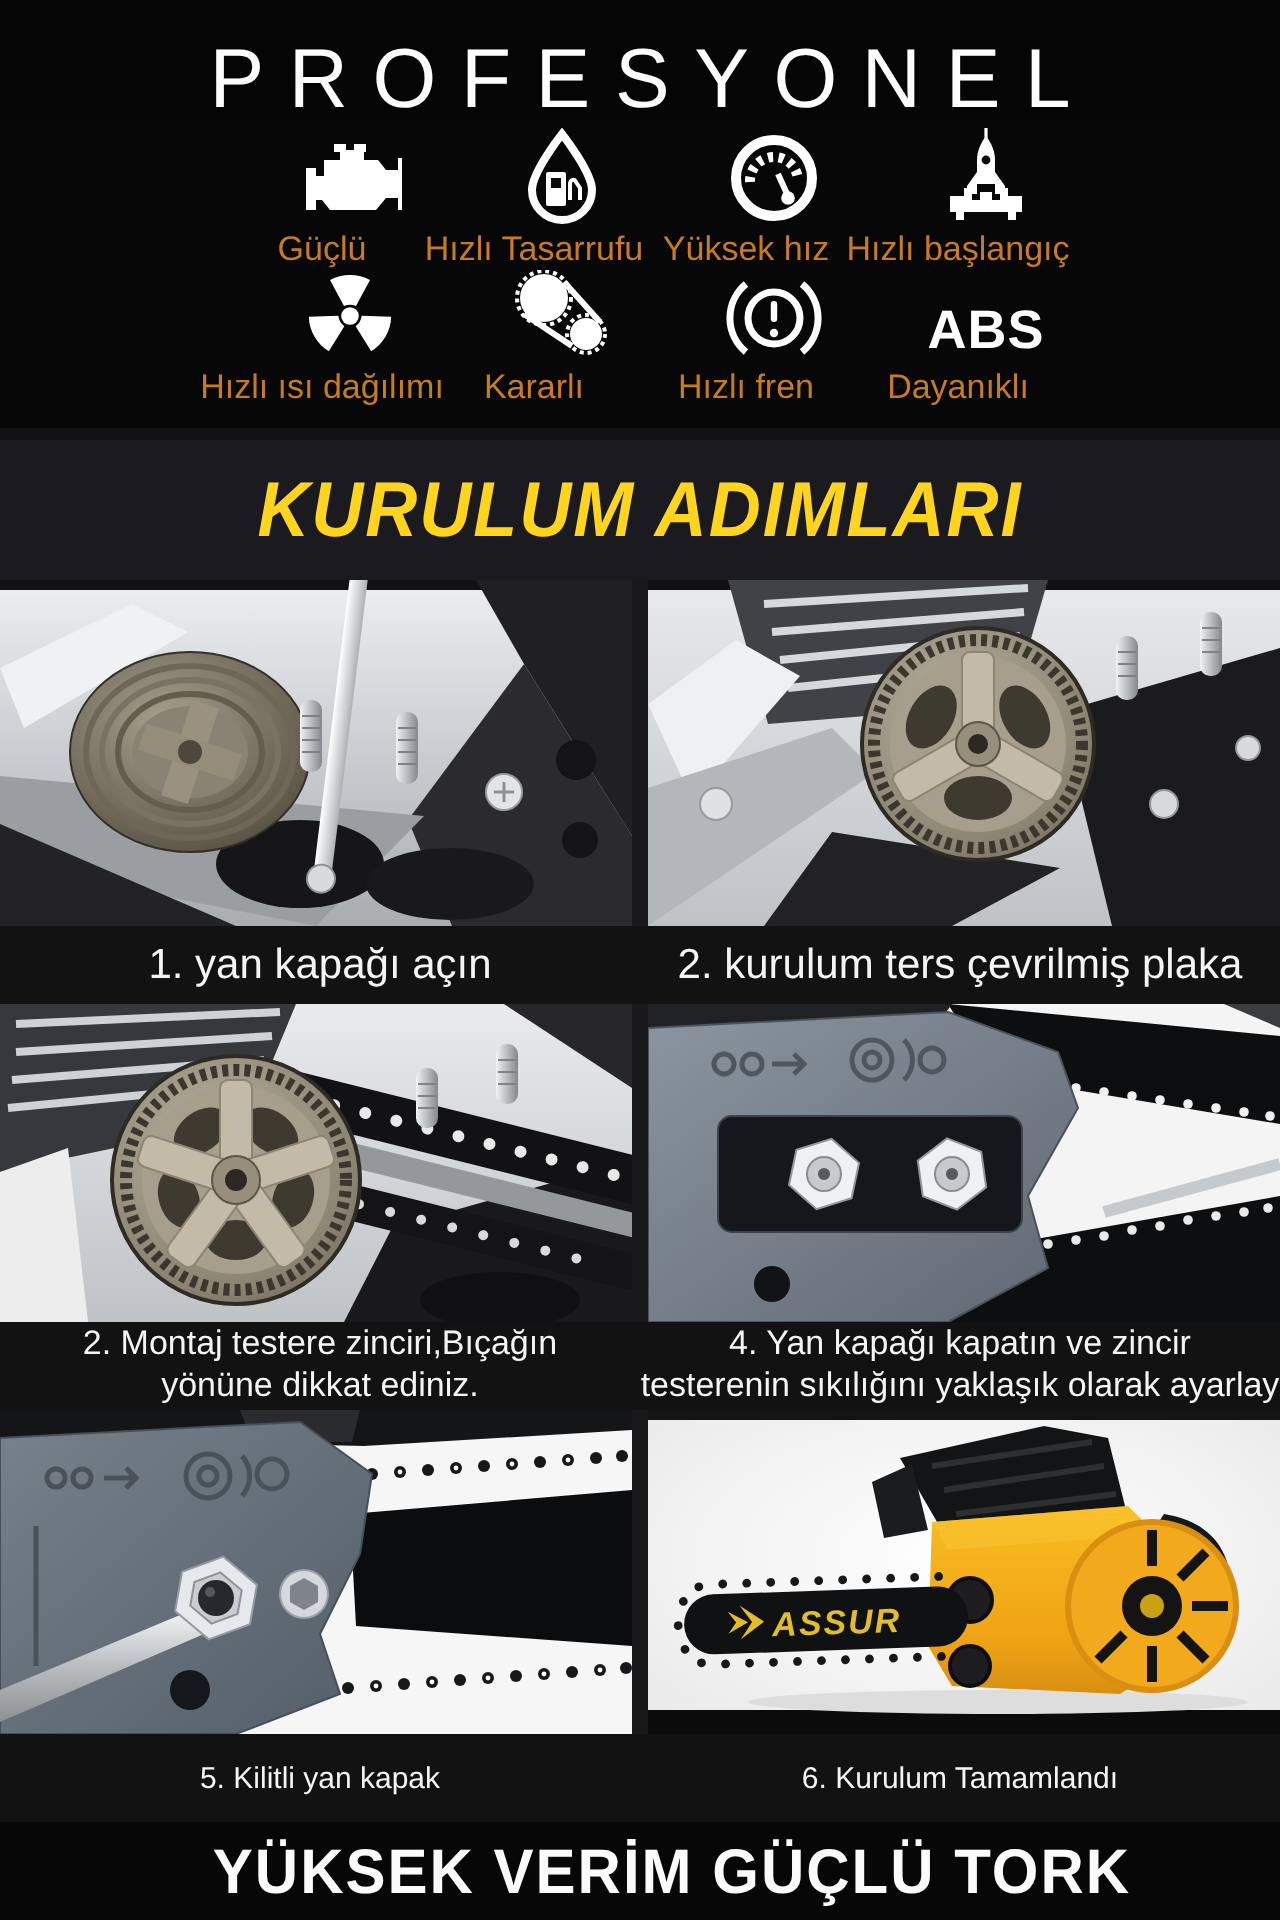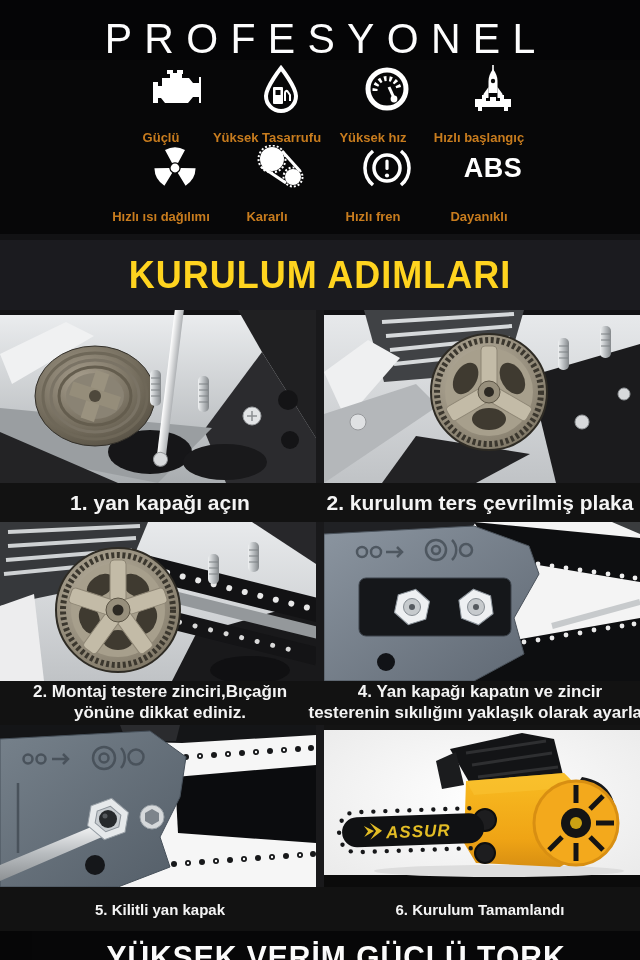--- a/index.html
+++ b/index.html
@@ -6,34 +6,34 @@
   .page{position:relative;width:640px;height:960px;background:#060607;overflow:hidden;
         font-family:"Liberation Sans",sans-serif;color:#fff;}
   
   .hdr{height:60px;display:flex;align-items:flex-end;justify-content:center;background:#050506;}
   .hdr-title{font-size:41px;font-weight:400;letter-spacing:.30em;color:#fdfdfd;
              padding-left:.30em;line-height:1;transform:scaleY(1.02);}
   
   .features{background:#070708;padding:6px 0 10px;}
   .feat-row{display:flex;justify-content:center;}
   .feat{width:106px;display:flex;flex-direction:column;align-items:center;}
-  .feat-icon{height:46px;display:flex;align-items:center;justify-content:center;margin-left:28px;}
-  .feat-label{font-size:13px;font-weight:bold;color:#c87c1e;margin-top:18px;white-space:nowrap;}
+  .feat-icon{height:46px;display:flex;align-items:flex-end;justify-content:center;margin-left:28px;}
+  .feat-label{font-size:17px;font-weight:normal;color:#c87c1e;margin-top:3px;white-space:nowrap;}
   .abs-txt{font-size:27px;font-weight:bold;color:#fff;letter-spacing:.5px;}
   
   .band{height:70px;background:#1b1b1f;display:flex;align-items:center;justify-content:center;
-        border-top:6px solid #121214;}
+        border-top:6px solid #121214;font-style:italic;}
   .band-title{font-size:36px;font-weight:800;color:#ffd41f;letter-spacing:1px;transform:scaleY(1.08);}
   
   .prow{display:flex;background:#19191b;}
   .tile{position:relative;background:#222;}
   .gut{width:8px;background:#19191b;}
   .cap-band{display:flex;background:#121212;}
   .cap{width:320px;display:flex;align-items:center;justify-content:center;text-align:center;
-       color:#f4f4f4;font-weight:700;}
+       color:#f4f4f4;font-weight:400;}
   .cap-1{height:39px;font-size:21px;}
   .cap-2{height:44px;font-size:17px;line-height:1.22;white-space:pre-line;overflow:visible;}
   .cap-2 .cap-text{white-space:pre-line;min-width:0;flex:none;}
   .cap-3{height:44px;font-size:15px;}
   .nowrap{white-space:nowrap;}
   
   .ftr{height:64px;background:#070708;display:flex;flex-direction:column;align-items:center;justify-content:center;margin-left:32px;}
   .ftr-title{font-size:30px;font-weight:800;letter-spacing:1px;color:#fbfbfb;transform:scaleY(1.05);}
   .ftr-rule{width:344px;height:5px;background:#f2f2f2;margin-top:7px;}
   svg{display:block;}
@@ -61,21 +61,21 @@
       </div>
       <div class="feat">
         <div class="feat-icon">
           <svg width="46" height="48" viewBox="0 0 46 48">
             <path d="M23 3C23 3 8 22 8 31a15 15 0 0 0 30 0C38 22 23 3 23 3Z" fill="none" stroke="#fff" stroke-width="4"></path>
             <rect x="15" y="22" width="10" height="17" rx="1" fill="#fff"></rect>
             <rect x="17.5" y="25" width="5" height="5" fill="#0a0a0a"></rect>
             <path d="M27 36v-8c0-2 2-3 3-1l2 3v6" fill="none" stroke="#fff" stroke-width="2"></path>
           </svg>
         </div>
-        <div class="feat-label">Yüksek Tasarrufu</div>
+        <div class="feat-label">Hızlı Tasarrufu</div>
       </div>
       <div class="feat">
         <div class="feat-icon">
           <svg width="46" height="46" viewBox="0 0 46 46">
             <circle cx="23" cy="23" r="19" fill="none" stroke="#fff" stroke-width="5"></circle>
             <path d="M11 25a12 12 0 0 1 24-1" fill="none" stroke="#fff" stroke-width="5" stroke-dasharray="2.6 2.8"></path>
             <line x1="25" y1="21" x2="30" y2="32" stroke="#fff" stroke-width="3"></line>
             <circle cx="30" cy="33" r="3.4" fill="#fff"></circle>
           </svg>
         </div>

